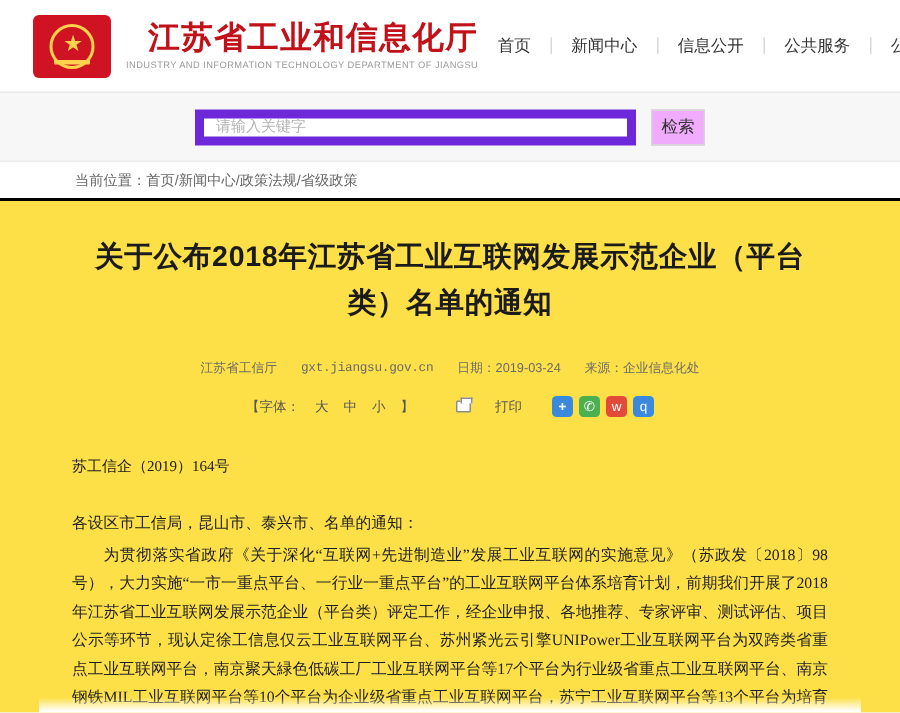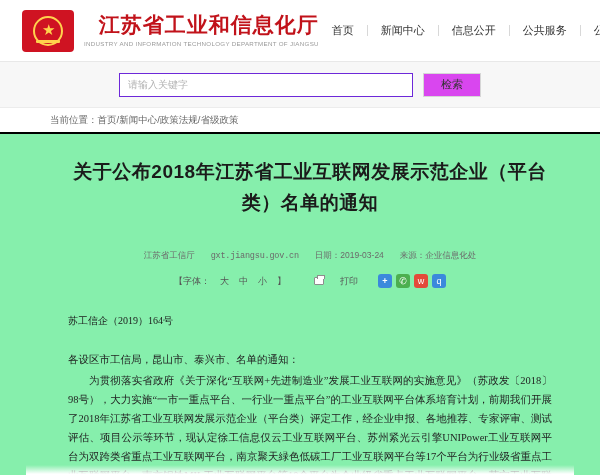--- a/index.html
+++ b/index.html
@@ -104,34 +104,34 @@
     height: 46px;
     background: #f7f7f7;
     border-bottom: 1px solid #ececec;
     display: flex;
     align-items: center;
     justify-content: center;
   }
   .search-input {
     width: 294px;
     height: 24px;
-    border: 1px solid #6d28d9;
+    border: 6px solid #6d28d9;
     background: #ffffff;
     font-size: 10px;
     color: #333;
     padding: 0 8px;
     outline: none;
     font-family: "Liberation Sans", sans-serif;
   }
   .search-input::placeholder { color: #b3b3b3; }
   .search-btn {
     margin-left: 10px;
-    width: 58px; height: 24px;
+    width: 36px; height: 24px;
     border: 1px solid #d6d6d6;
-    background: #d946ef;
+    background: #f0abfc;
     font-size: 11px;
     color: #333;
     cursor: pointer;
     font-family: "Liberation Sans", sans-serif;
   }
 
   
   .breadcrumb {
     height: 26px;
     padding: 0 0 0 50px;
@@ -139,39 +139,39 @@
     align-items: center;
     font-size: 9.5px;
     color: #666;
     border-bottom: 2px solid #000000;
     background: #fff;
   }
 
   
   .article {
     position: relative;
-    padding: 22px 48px 0 68px;
-    background: #86efac;
+    padding: 22px 48px 0 48px;
+    background: #fde047;
     height: 341px;
   }
   .doc-title {
     text-align: center;
     font-size: 19px;
     font-weight: bold;
     color: #1b1b1b;
     line-height: 31px;
     letter-spacing: 0.5px;
     font-family: "Liberation Sans", sans-serif;
     padding: 0 4px;
   }
   .meta {
-    margin-top: 32px;
+    margin-top: 22px;
     display: flex;
     justify-content: center;
-    align-items: center;
+    align-items: flex-start;
     font-size: 8.5px;
     color: #6b6b6b;
     gap: 16px;
   }
   .meta .src { color: #6b6b6b; }
   .meta .url { font-family: "Liberation Mono", monospace; letter-spacing: -0.2px; }
   .toolbar {
     margin-top: 12px;
     display: flex;
     justify-content: center;

